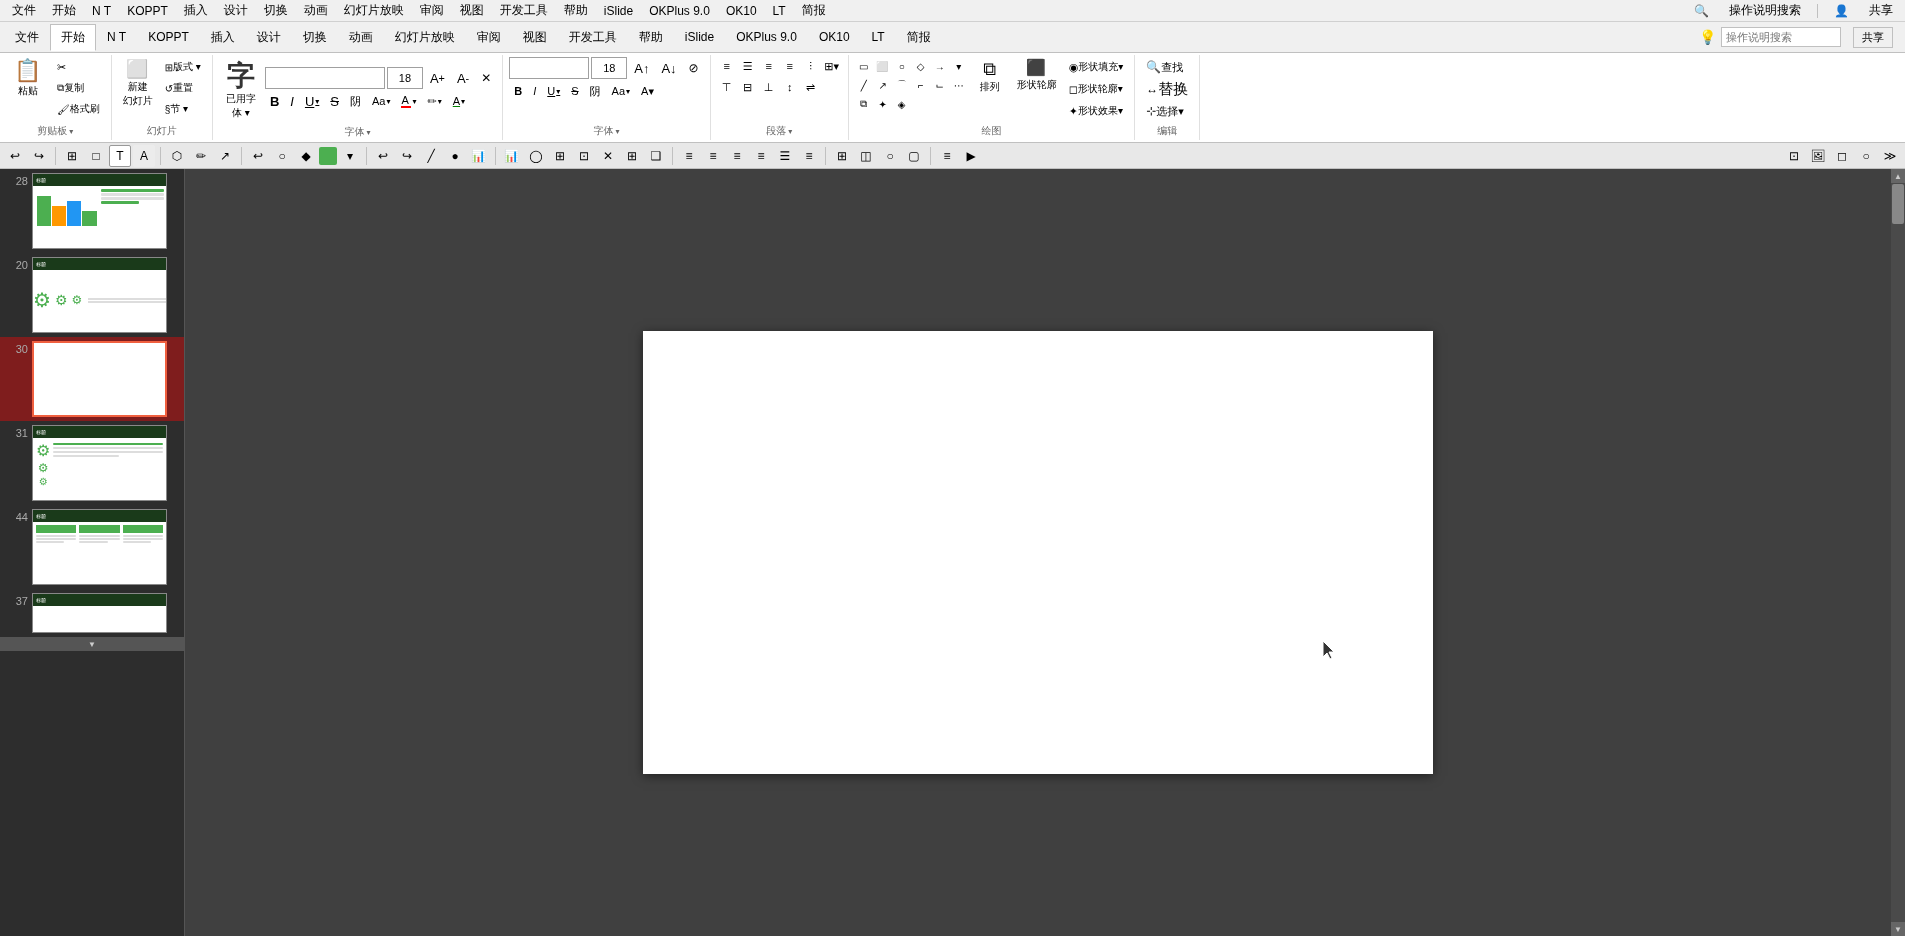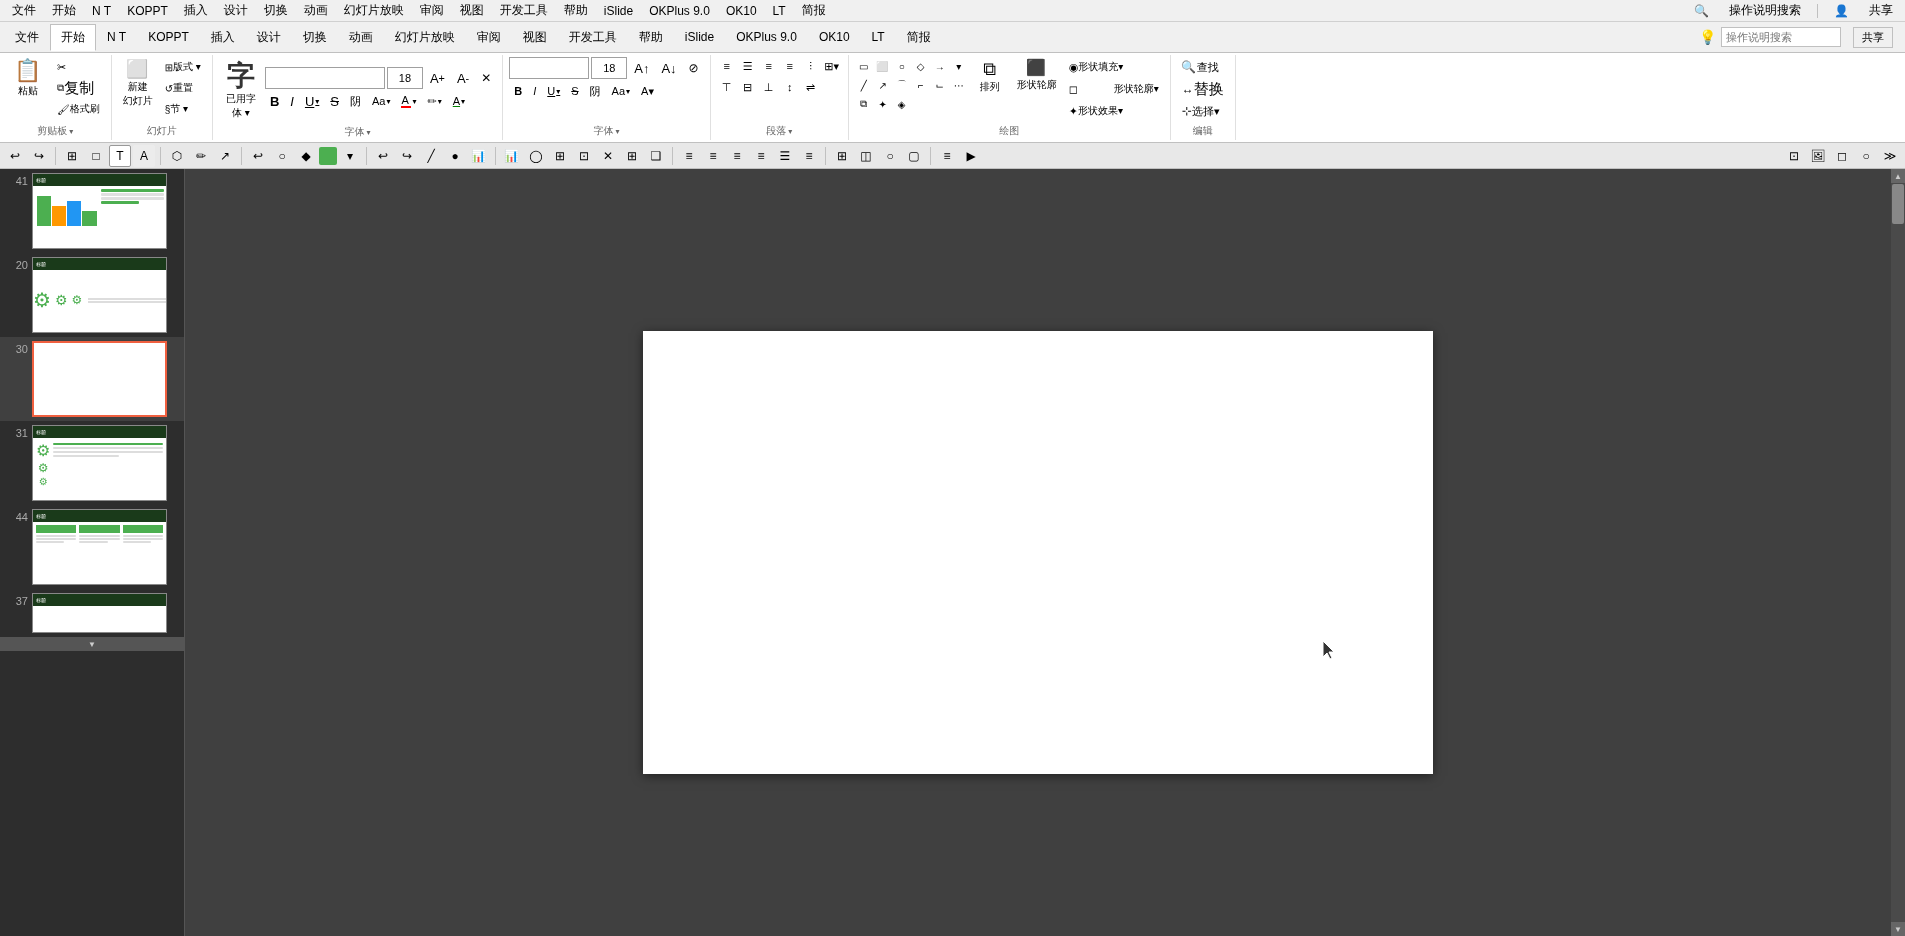--- a/index.html
+++ b/index.html
@@ -166,21 +166,21 @@
       flex-direction: column;
       position: relative;
     }
     .slide-item {
       display: flex;
       align-items: flex-start;
       padding: 4px 8px;
       cursor: pointer;
       gap: 4px;
     }
-    .slide-item.active { background: #404040; }
+    .slide-item.active { background: #7f1d1d; }
     .slide-number {
       color: #aaa;
       font-size: 11px;
       min-width: 20px;
       text-align: right;
       margin-top: 2px;
     }
     .slide-thumb {
       width: 135px;
       height: 76px;
@@ -354,21 +354,21 @@
         <div class="ribbon-btn" style="min-width:44px;">
           <div class="btn-icon">📋</div>
           <div class="btn-label">粘贴</div>
         </div>
         <div style="display:flex;flex-direction:column;gap:1px;">
           <div class="ribbon-btn-small">
             <span>✂</span>
           </div>
           <div class="ribbon-btn-small">
             <span style="font-size:10px;">⧉</span>
-            <span style="font-size:15px;">复制</span>
+            <span style="font-size:10px;">复制</span>
           </div>
           <div class="ribbon-btn-small">
             <span style="font-size:10px;">🖌</span>
             <span style="font-size:10px;">格式刷</span>
           </div>
         </div>
       </div>
       <div class="ribbon-group-label">
         剪贴板<span class="expand-icon">▾</span>
       </div>
@@ -531,21 +531,21 @@
           </div>
         </div>
 
         <div style="display:flex;flex-direction:column;gap:2px;">
           <div class="ribbon-btn-small">
             <span style="font-size:11px;">◉</span>
             <span style="font-size:10px;">形状填充▾</span>
           </div>
           <div class="ribbon-btn-small">
             <span style="font-size:11px;">◻</span>
-            <span style="font-size:10px;padding-left:36px;">形状轮廓▾</span>
+            <span style="font-size:10px;">形状轮廓▾</span>
           </div>
           <div class="ribbon-btn-small">
             <span style="font-size:11px;">✦</span>
             <span style="font-size:10px;">形状效果▾</span>
           </div>
         </div>
       </div>
       <div class="ribbon-group-label">绘图</div>
     </div>
 
@@ -627,21 +627,21 @@
   </div>
 </div>
 
 <div class="main-area">
 
   <div class="slide-panel">
 
 
 
     <div class="slide-item">
-      <span class="slide-number">41</span>
+      <span class="slide-number">28</span>
       <div class="slide-thumb thumb-28">
         <div class="slide-thumb-content">
           <div style="background:#1a3a1a;height:12px;width:100%;display:flex;align-items:center;padding:0 3px;">
             <span style="color:white;font-size:5px;">标题</span>
           </div>
           <div style="padding:2px;display:flex;gap:2px;">
             <div style="flex:1;">
               <div style="display:flex;gap:1px;align-items:flex-end;height:40px;padding:2px;">
                 <div style="flex:1;background:#4caf50;height:30px;"></div>
                 <div style="flex:1;background:#ff9800;height:20px;"></div>

